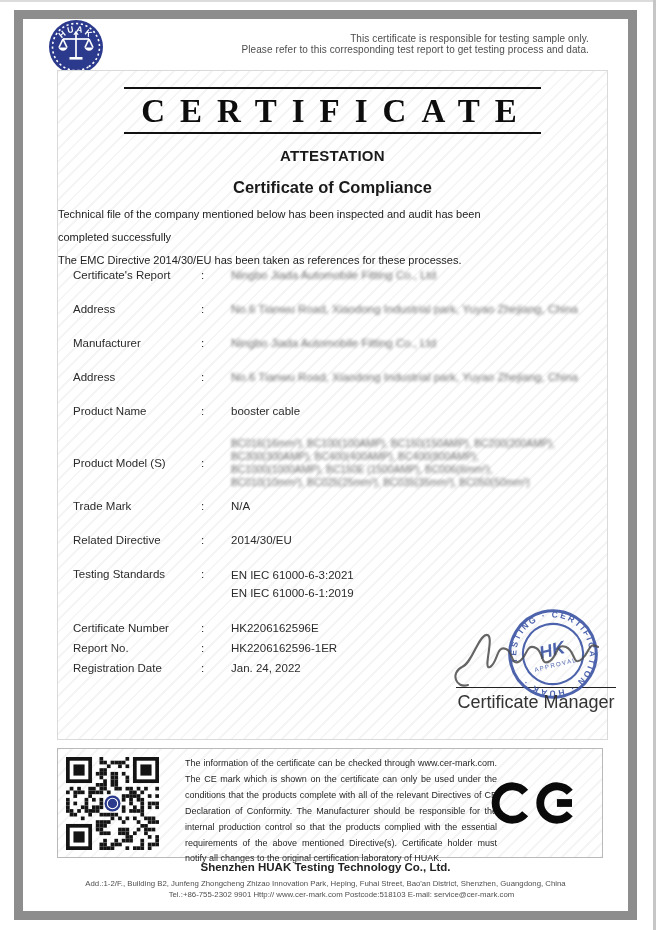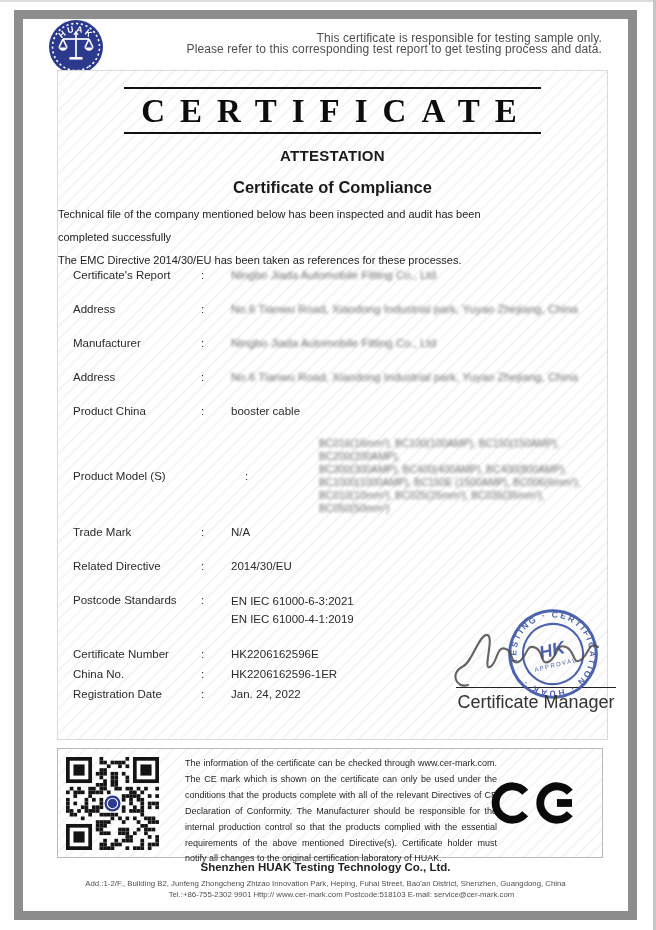--- a/index.html
+++ b/index.html
@@ -15,22 +15,22 @@
     position:absolute;left:14px;top:10px;right:19px;bottom:10px;
     border:9px solid #8d8d8d;background:#ffffff;box-sizing:border-box;
   }
   .page-inner{position:absolute;inset:0;}
 
   
   .logo{position:absolute;left:25px;top:0px;width:56px;height:56px;}
 
   
   .note{
-    position:absolute;top:14px;right:26px;text-align:right;
-    font-size:12px;color:#4d4d4d;line-height:11px;letter-spacing:.1px;
+    position:absolute;top:14px;right:39px;text-align:right;
+    font-size:10px;color:#4d4d4d;line-height:11px;letter-spacing:.1px;
   }
 
   .hatch{
     background:
       repeating-linear-gradient(135deg, rgba(0,0,0,0.040) 0 2px, rgba(0,0,0,0) 2px 9px),
       #ffffff;
   }
 
   
   .main-box{
@@ -49,21 +49,21 @@
   .attest-line{text-align:left;font-size:11px;color:#222;margin-top:11px;}
 
   
   .fields{position:absolute;left:15px;top:196px;right:8px;}
   .field{
     display:grid;grid-template-columns:128px 30px 1fr;
     font-size:11.5px;line-height:16px;color:#2b2b2b;margin-bottom:18px;
   }
   .fcolon{color:#2b2b2b;}
   .blur-val .fvalue{filter:blur(1.8px);color:#6f6f6f;}
-  .f6{margin-bottom:9px;gap:44px;}
+  .f6{margin-bottom:9px;}
   .f6 .flabel,.f6 .fcolon{align-self:center;}
   .f6 .fvalue{font-size:10.3px;line-height:13px;}
   .f9 .fvalue{line-height:18px;}
   .f10{}
   .f10,.f11,.f12{margin-bottom:4px;}
 
   
   .sig-area{position:absolute;left:398px;top:550px;width:160px;text-align:center;}
   .stamp{position:absolute;right:16px;top:-14px;width:94px;height:94px;transform:rotate(-14deg);opacity:.92;}
   .scrawl{position:absolute;left:-4px;top:2px;width:156px;height:72px;}
@@ -169,21 +169,21 @@
 
       <div class="field f4 blur-val">
         <span class="flabel">Address</span>
         <span class="fcolon">:</span>
         <span class="fvalue">
               <div>No.6 Tianwu Road, Xiaodong Industrial park, Yuyao Zhejiang, China</div>
             </span>
       </div>
 
       <div class="field f5">
-        <span class="flabel">Product China</span>
+        <span class="flabel">Product Name</span>
         <span class="fcolon">:</span>
         <span class="fvalue">
               <div>booster cable</div>
             </span>
       </div>
 
       <div class="field f6 blur-val">
         <span class="flabel">Product Model (S)</span>
         <span class="fcolon">:</span>
         <span class="fvalue">
@@ -204,38 +204,38 @@
 
       <div class="field f8">
         <span class="flabel">Related Directive</span>
         <span class="fcolon">:</span>
         <span class="fvalue">
               <div>2014/30/EU</div>
             </span>
       </div>
 
       <div class="field f9">
-        <span class="flabel">Postcode Standards</span>
+        <span class="flabel">Testing Standards</span>
         <span class="fcolon">:</span>
         <span class="fvalue">
               <div>EN IEC 61000-6-3:2021</div>
-              <div>EN IEC 61000-4-1:2019</div>
+              <div>EN IEC 61000-6-1:2019</div>
             </span>
       </div>
 
       <div class="field f10">
         <span class="flabel">Certificate Number</span>
         <span class="fcolon">:</span>
         <span class="fvalue">
               <div>HK2206162596E</div>
             </span>
       </div>
 
       <div class="field f11">
-        <span class="flabel">China No.</span>
+        <span class="flabel">Report No.</span>
         <span class="fcolon">:</span>
         <span class="fvalue">
               <div>HK2206162596-1ER</div>
             </span>
       </div>
 
       <div class="field f12">
         <span class="flabel">Registration Date</span>
         <span class="fcolon">:</span>
         <span class="fvalue">

